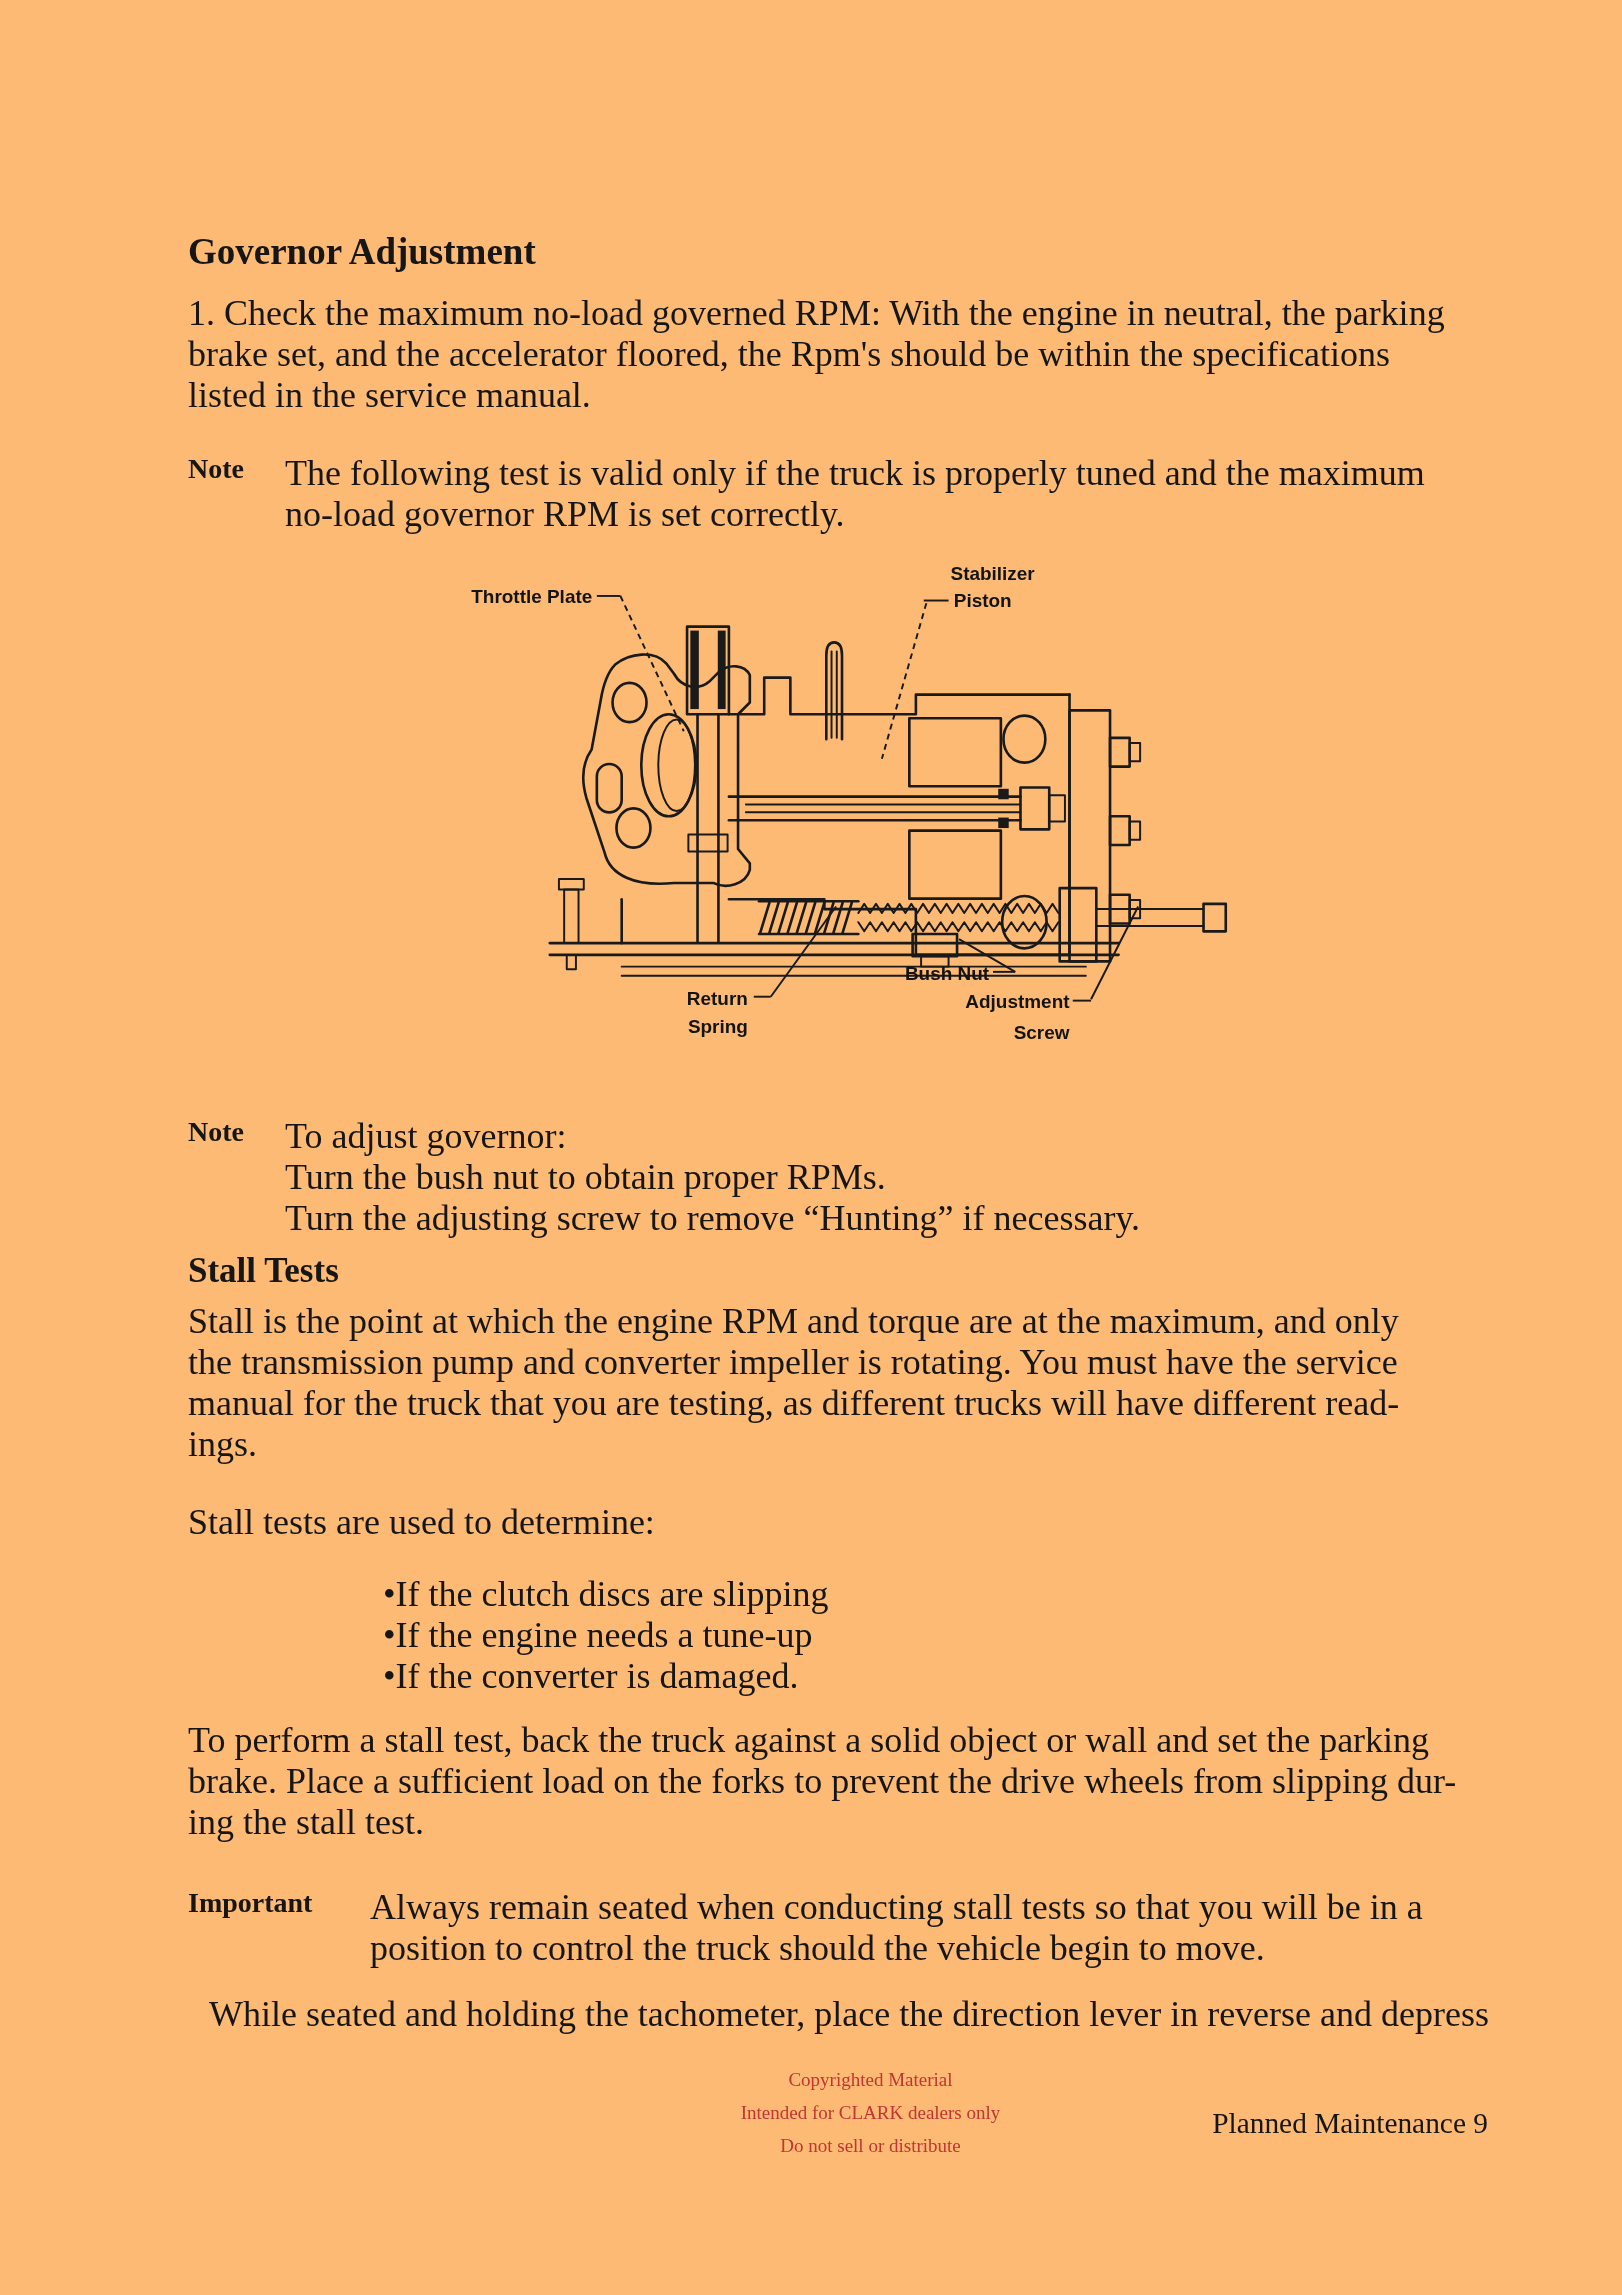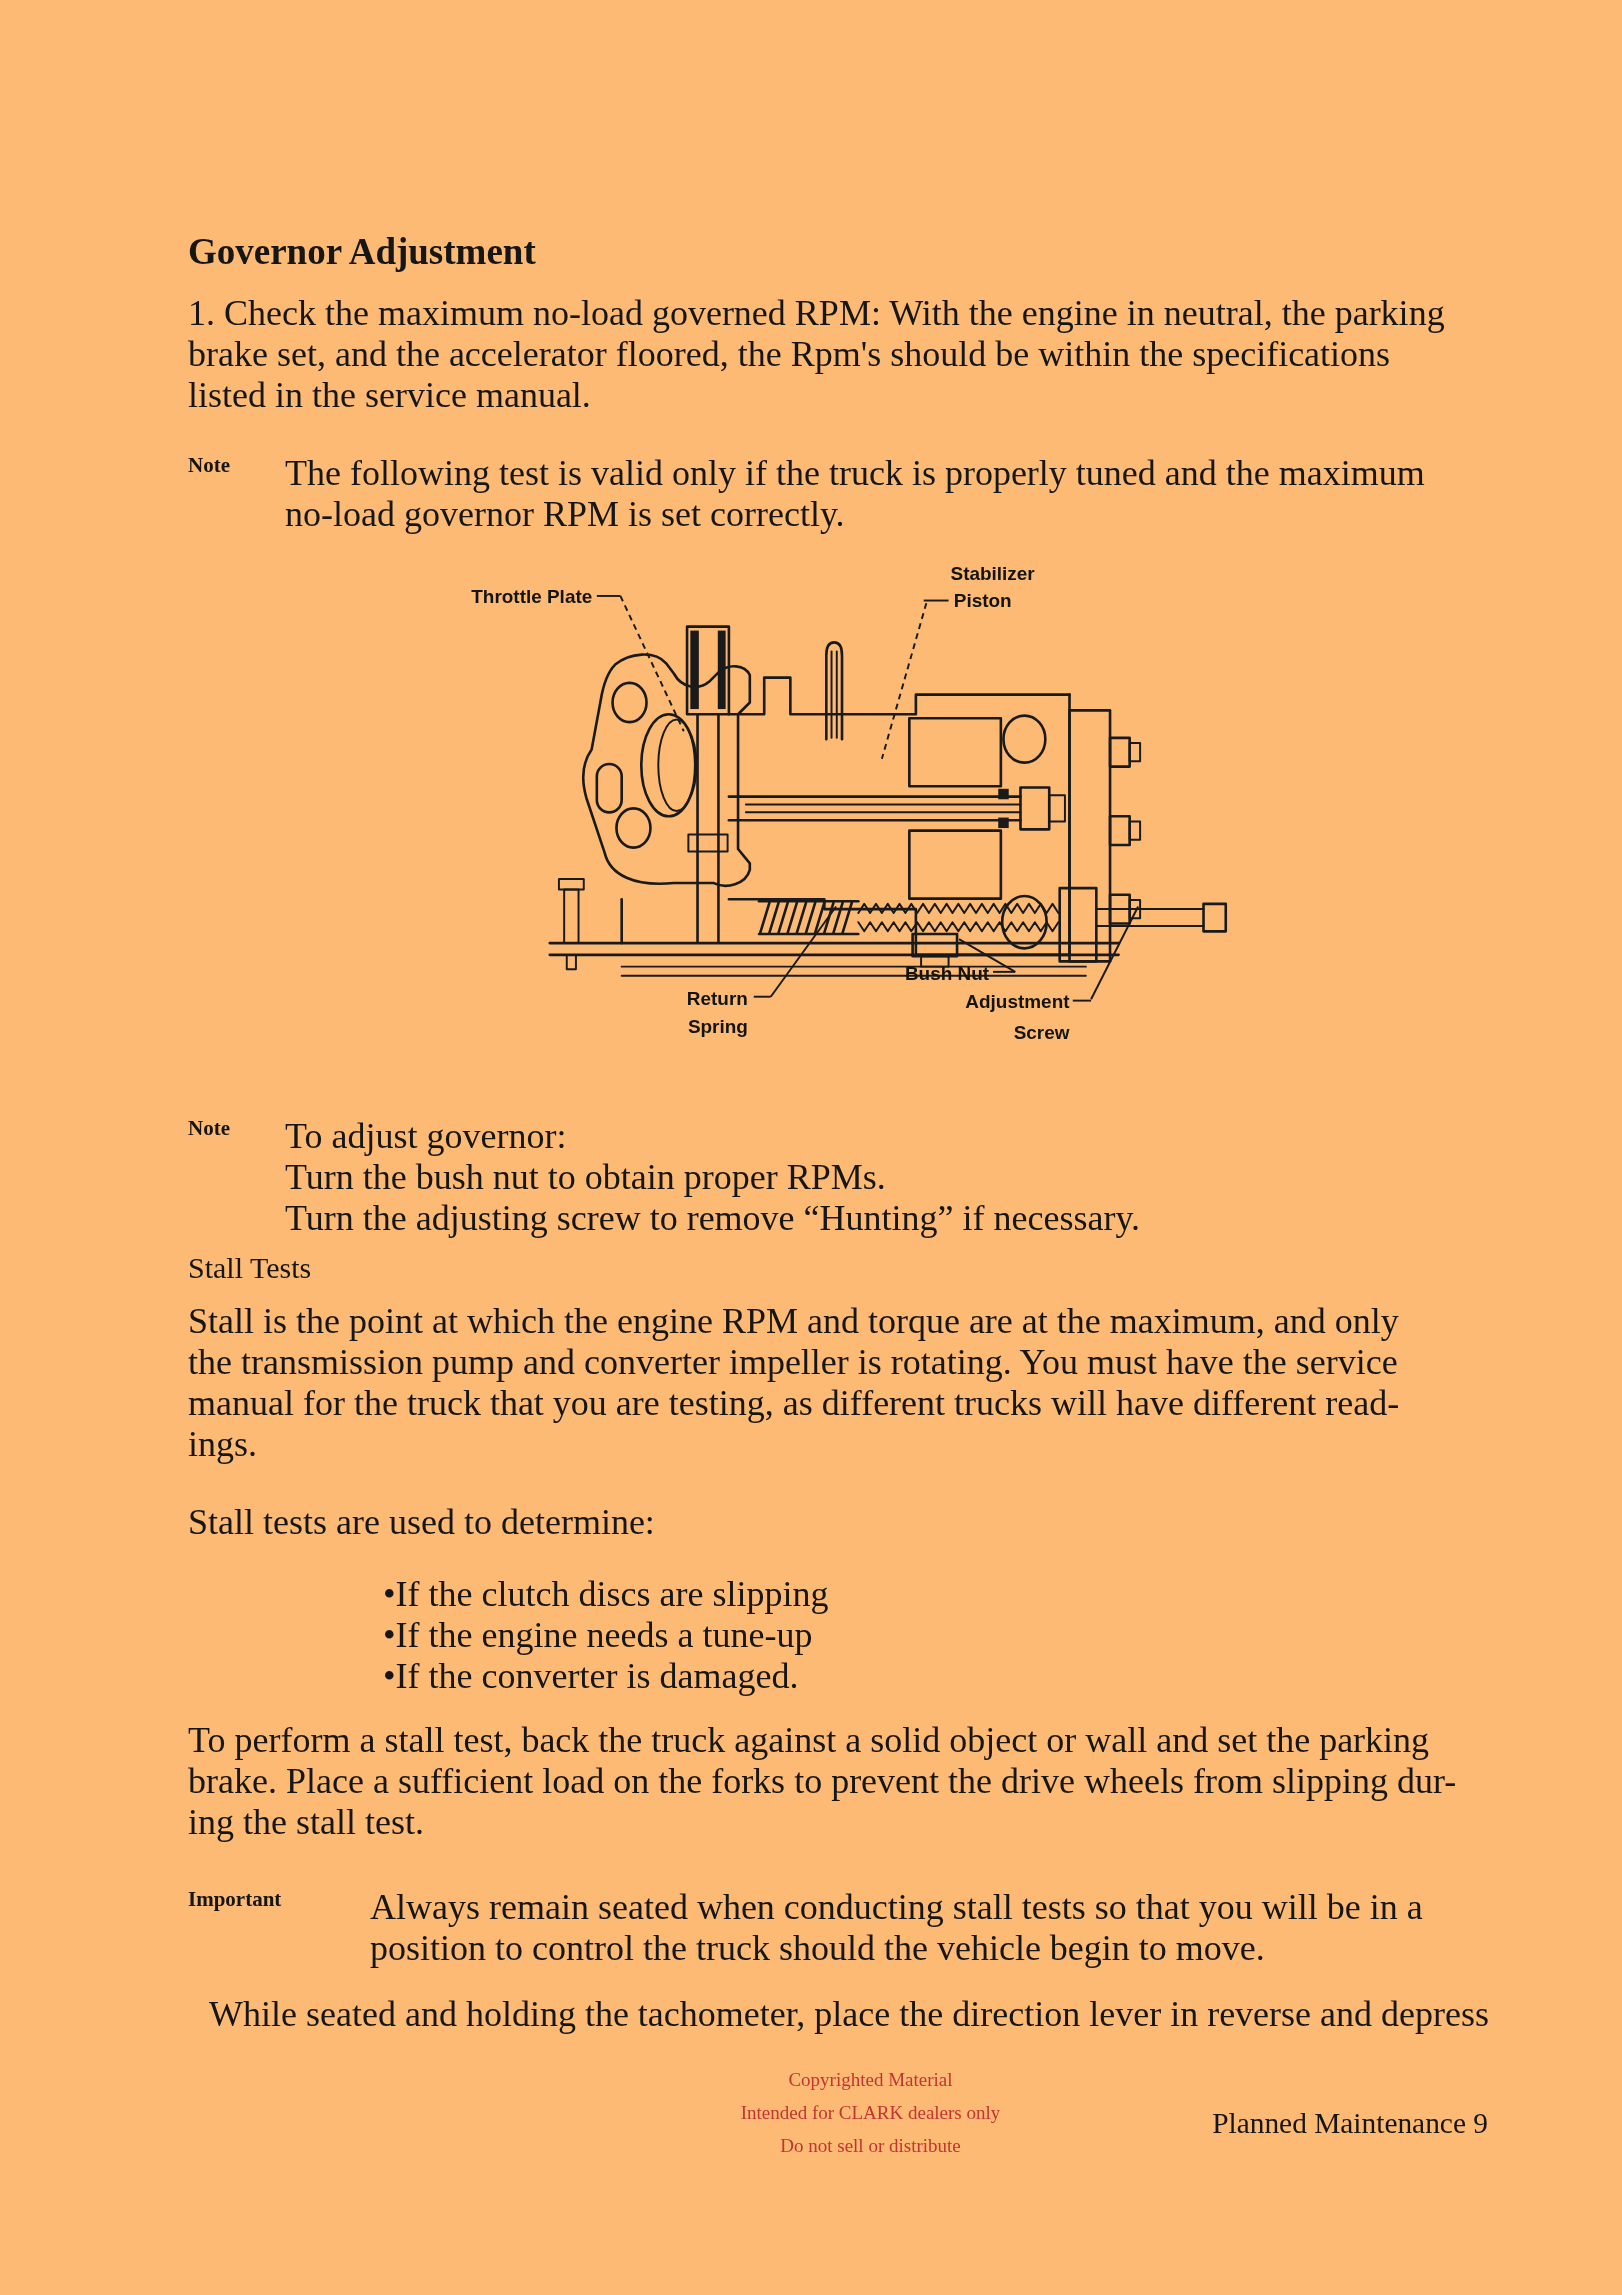--- a/index.html
+++ b/index.html
@@ -8,22 +8,22 @@
     width:1623px;height:2295px;
     background:#fdba74;
     overflow:hidden;
     font-family:"Liberation Serif","DejaVu Serif",serif;
     color:#161616;
   }
   .abs{position:absolute;}
   .ml{white-space:pre-line;}
   .body-text{font-size:36px;line-height:41px;}
   .h1{font-size:37px;font-weight:700;}
-  .h2{font-size:30px;font-weight:400;}
-  .note-label{font-size:21px;font-weight:700;}
+  .h2{font-size:35px;font-weight:700;}
+  .note-label{font-size:28px;font-weight:700;}
   .footer-red{font-size:19px;line-height:33px;text-align:center;}
   .footer-page{font-size:29.4px;text-align:right;}
   .dlabel{font:700 29px "Liberation Sans","DejaVu Sans",sans-serif;fill:#141414;}
   .ink{stroke:#1a1a1a;fill:none;stroke-linecap:round;stroke-linejoin:round;}
   .w4{stroke-width:4;}
   .w3{stroke-width:3;}
   .fillink{fill:#1a1a1a;stroke:none;}
   .leader{stroke:#1a1a1a;stroke-width:3;fill:none;}
   .leader-dash{stroke-dasharray:9 7;}
 </style>

